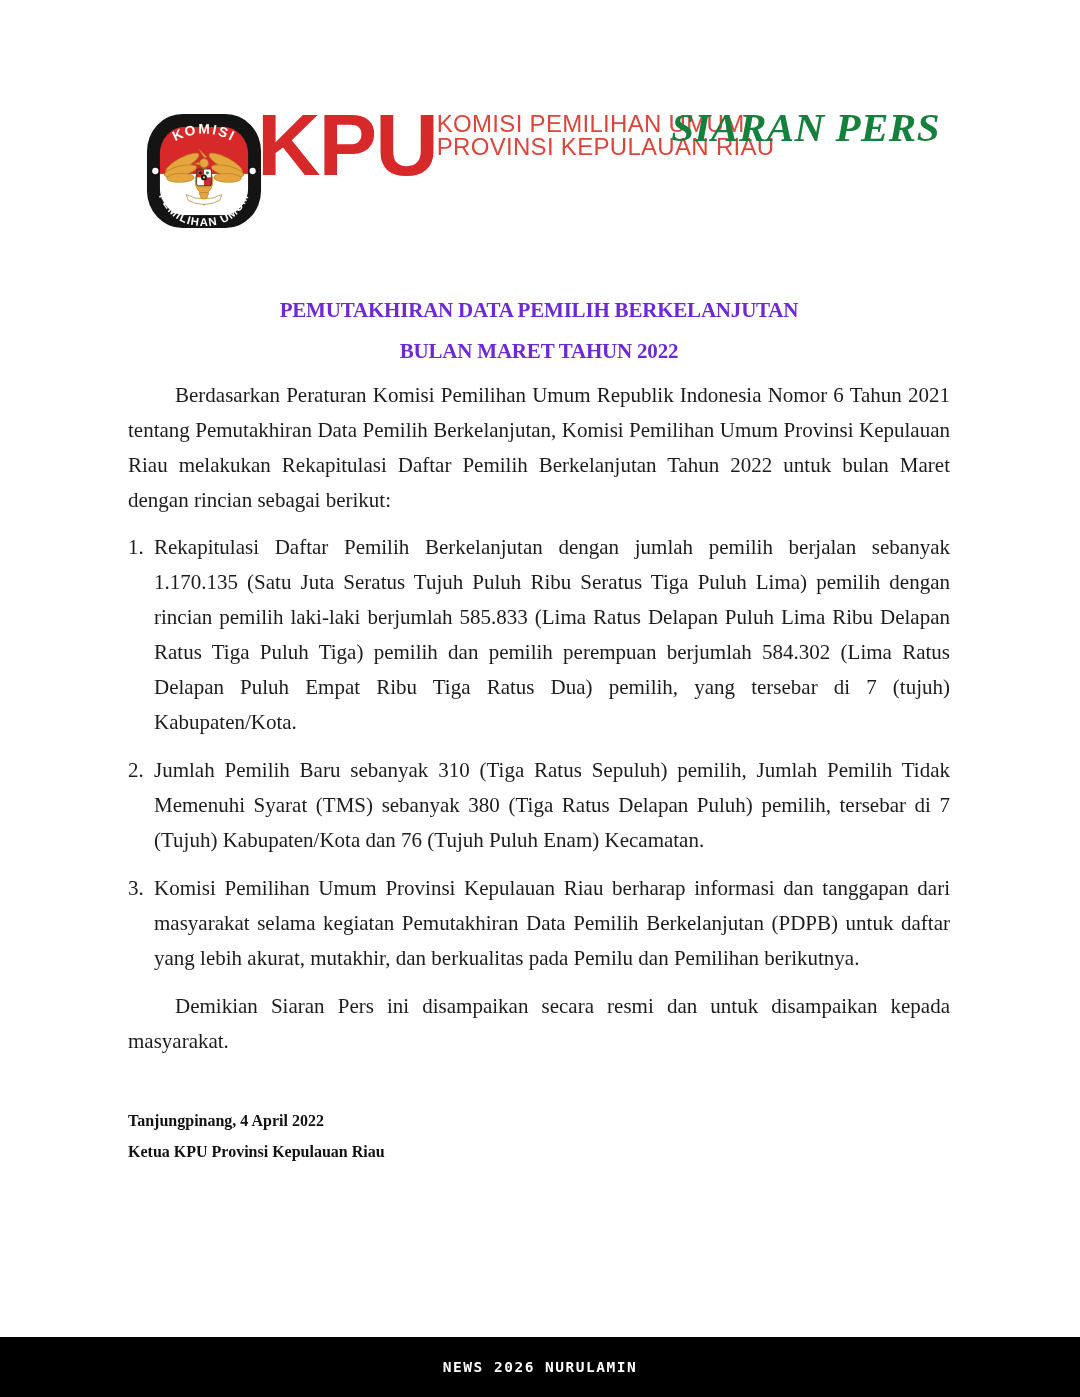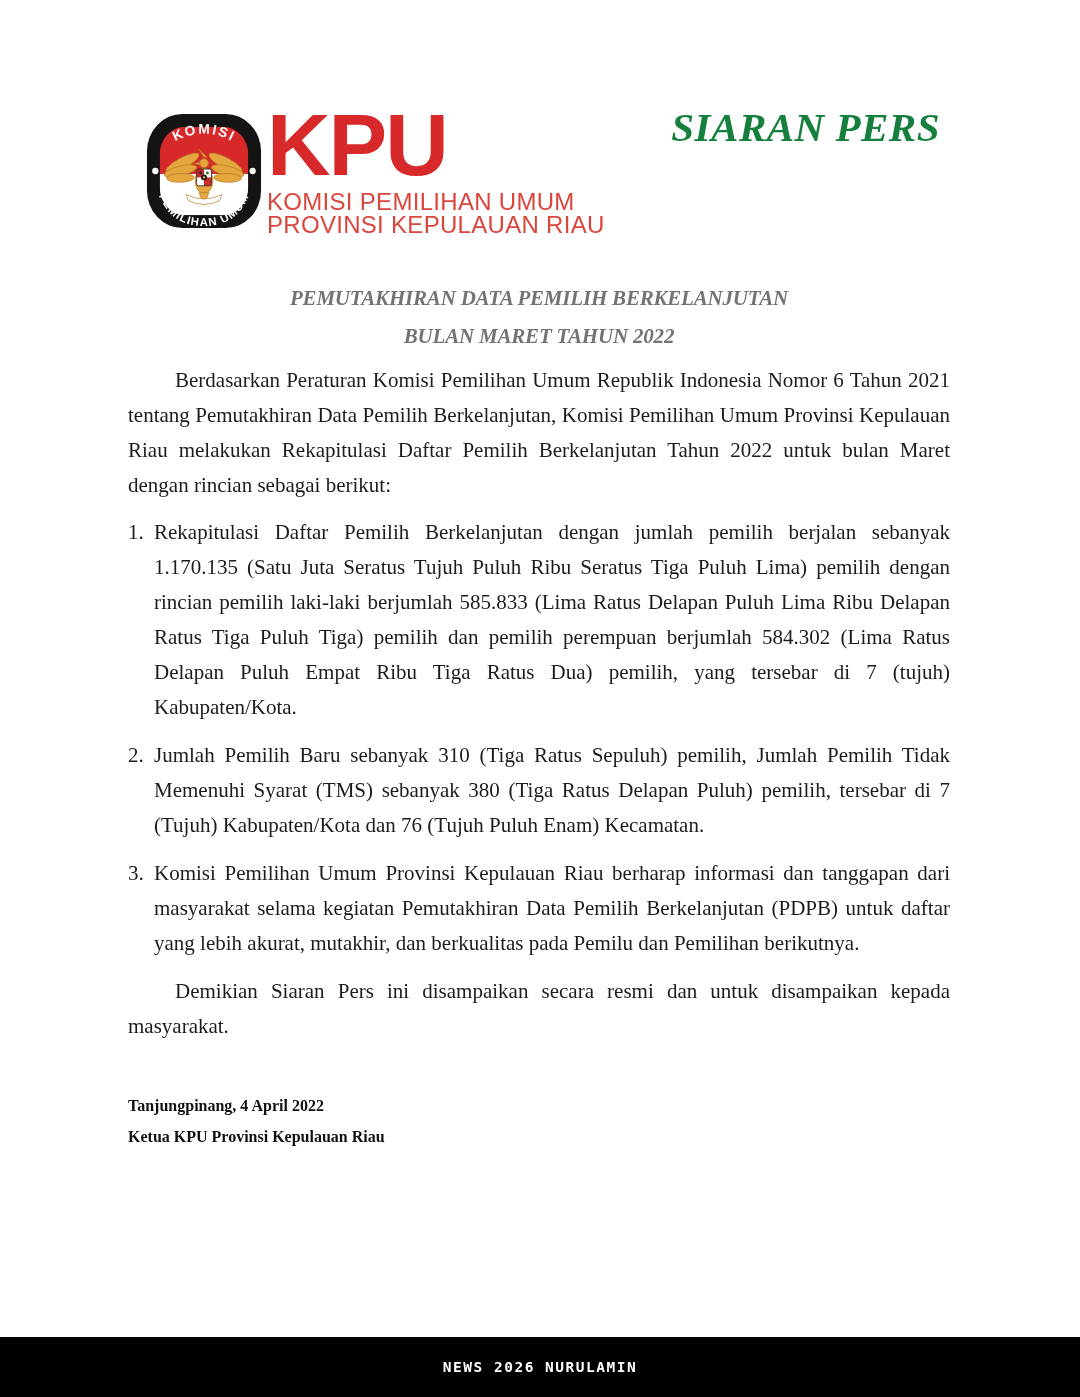--- a/index.html
+++ b/index.html
@@ -11,22 +11,22 @@
     font-family:"Liberation Serif", serif;
     color:#1c1c1c;
   }
 
   
   .badge {
     position:absolute; left:145px; top:112px;
     width:118px; height:118px;
   }
   .brand {
-    position:absolute; left:267px; top:106px;
-    display:flex; flex-direction:column;
+    position:absolute; left:257px; top:106px;
+    display:flex; flex-direction:row;
   }
   .brand-kpu {
     font-family:"Liberation Sans", sans-serif;
     font-weight:bold;
     font-size:88px; line-height:78px;
     letter-spacing:-2px;
     color:#d7282a;
   }
   .brand-sub {
     font-family:"Liberation Sans", sans-serif;
@@ -41,21 +41,21 @@
     font-style:italic; font-weight:bold;
     font-size:41px; line-height:46px;
     color:#15803d;
     letter-spacing:0.5px;
   }
 
   
   .doc {
     position:absolute; left:128px; top:282px; width:822px;
   }
-  .doc-title { text-align:center; font-weight:bold; color:#737373; margin:4px;font-style:italic; }
+  .doc-title { text-align:center; font-weight:bold; color:#6d28d9; margin:16px; }
   .doc-title.t1 { font-size:21px; line-height:25px; margin-bottom:13px; letter-spacing:-0.2px; }
   .doc-title.t2 { font-size:21px; line-height:25px; margin-bottom:14px; letter-spacing:-0.2px; }
   .doc-title.t3 { font-size:24px; line-height:28px; letter-spacing:-0.2px; }
 
   .para {
     font-size:21px; line-height:35px;
     text-align:justify;
     margin:0;
   }
   .para.indent { text-indent:47px; }

